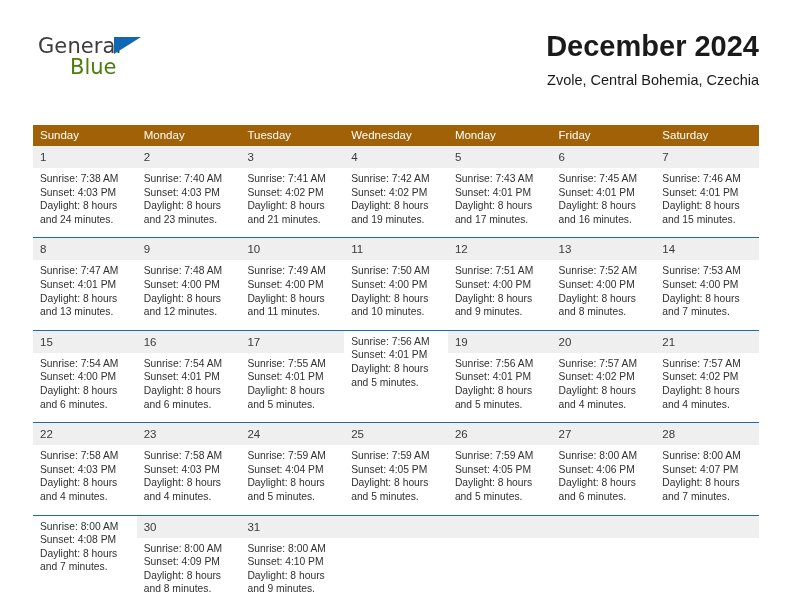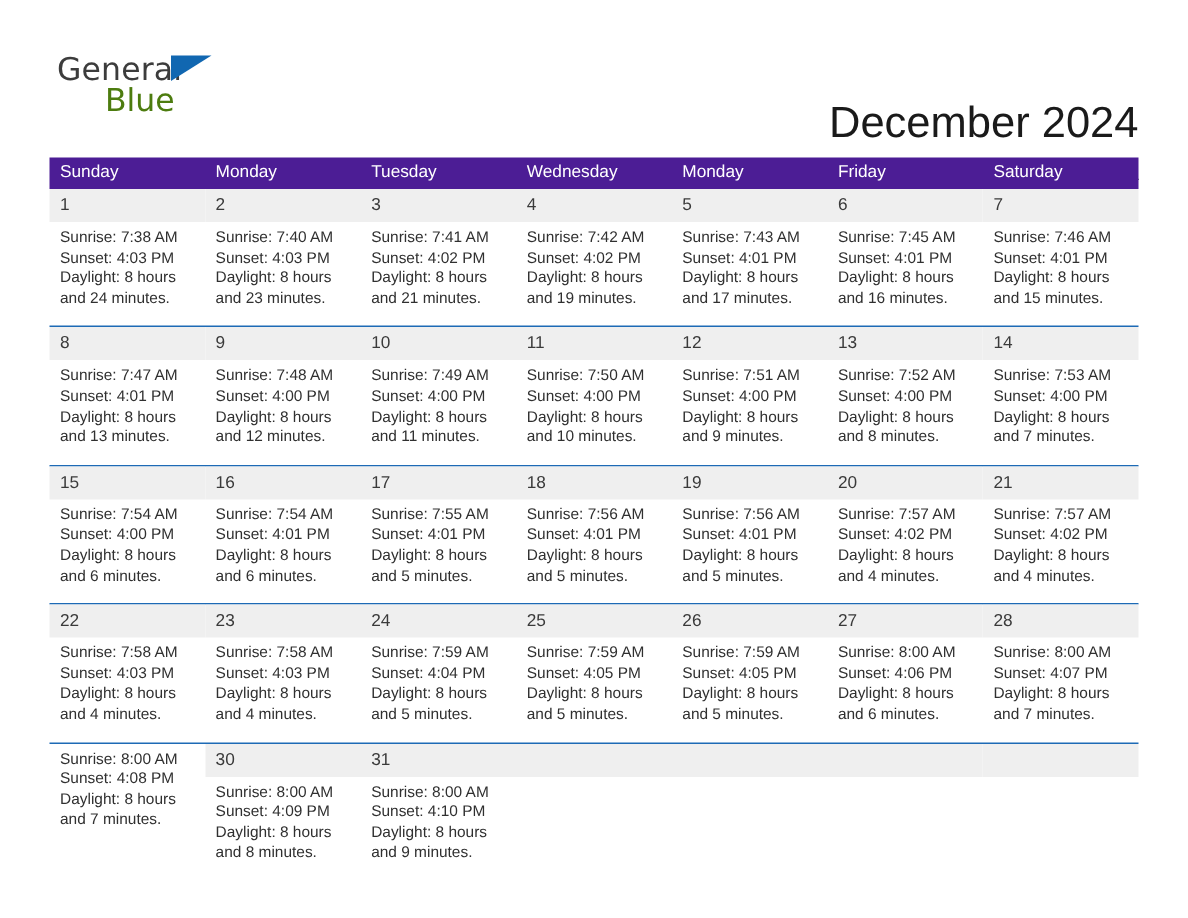--- a/index.html
+++ b/index.html
@@ -65,25 +65,24 @@
     font-weight: 400;
   }
   .title-block {
     position: absolute;
     right: 0;
     top: 0;
     text-align: right;
   }
   .cal-title {
     font-size: 29px;
-    font-weight: 400;
+    font-weight: 700;
     color: #1a1a1a;
     line-height: 36px;
     white-space: nowrap;
-    margin-top: 36px;
   }
   .cal-subtitle {
     font-size: 14.5px;
     font-weight: 400;
     color: #1a1a1a;
     line-height: 20px;
     margin-top: 6px;
     white-space: nowrap;
     text-align: right;
   }
@@ -91,21 +90,22 @@
   
   .calendar {
     position: absolute;
     left: 33px;
     top: 105px;
     width: 726px;
   }
   .weekday-row {
     display: flex;
     width: 100%;
-    background: #4c1d95;
+    background: #a16207;
+    margin-top: 20px;
   }
   .weekday {
     flex: 1 1 0;
     box-sizing: border-box;
     padding: 3px 0 4px 7px;
     font-size: 11.5px;
     color: #ffffff;
     line-height: 14px;
     white-space: nowrap;
   }
@@ -332,21 +332,20 @@
       <div class="day-cell">
         <div class="day-number">17</div>
         <div class="day-info">
           <div>Sunrise: 7:55 AM</div>
           <div>Sunset: 4:01 PM</div>
           <div>Daylight: 8 hours</div>
           <div>and 5 minutes.</div>
         </div>
       </div>
       <div class="day-cell">
-        <div class="day-number">18</div>
         <div class="day-info">
           <div>Sunrise: 7:56 AM</div>
           <div>Sunset: 4:01 PM</div>
           <div>Daylight: 8 hours</div>
           <div>and 5 minutes.</div>
         </div>
       </div>
       <div class="day-cell">
         <div class="day-number">19</div>
         <div class="day-info">

